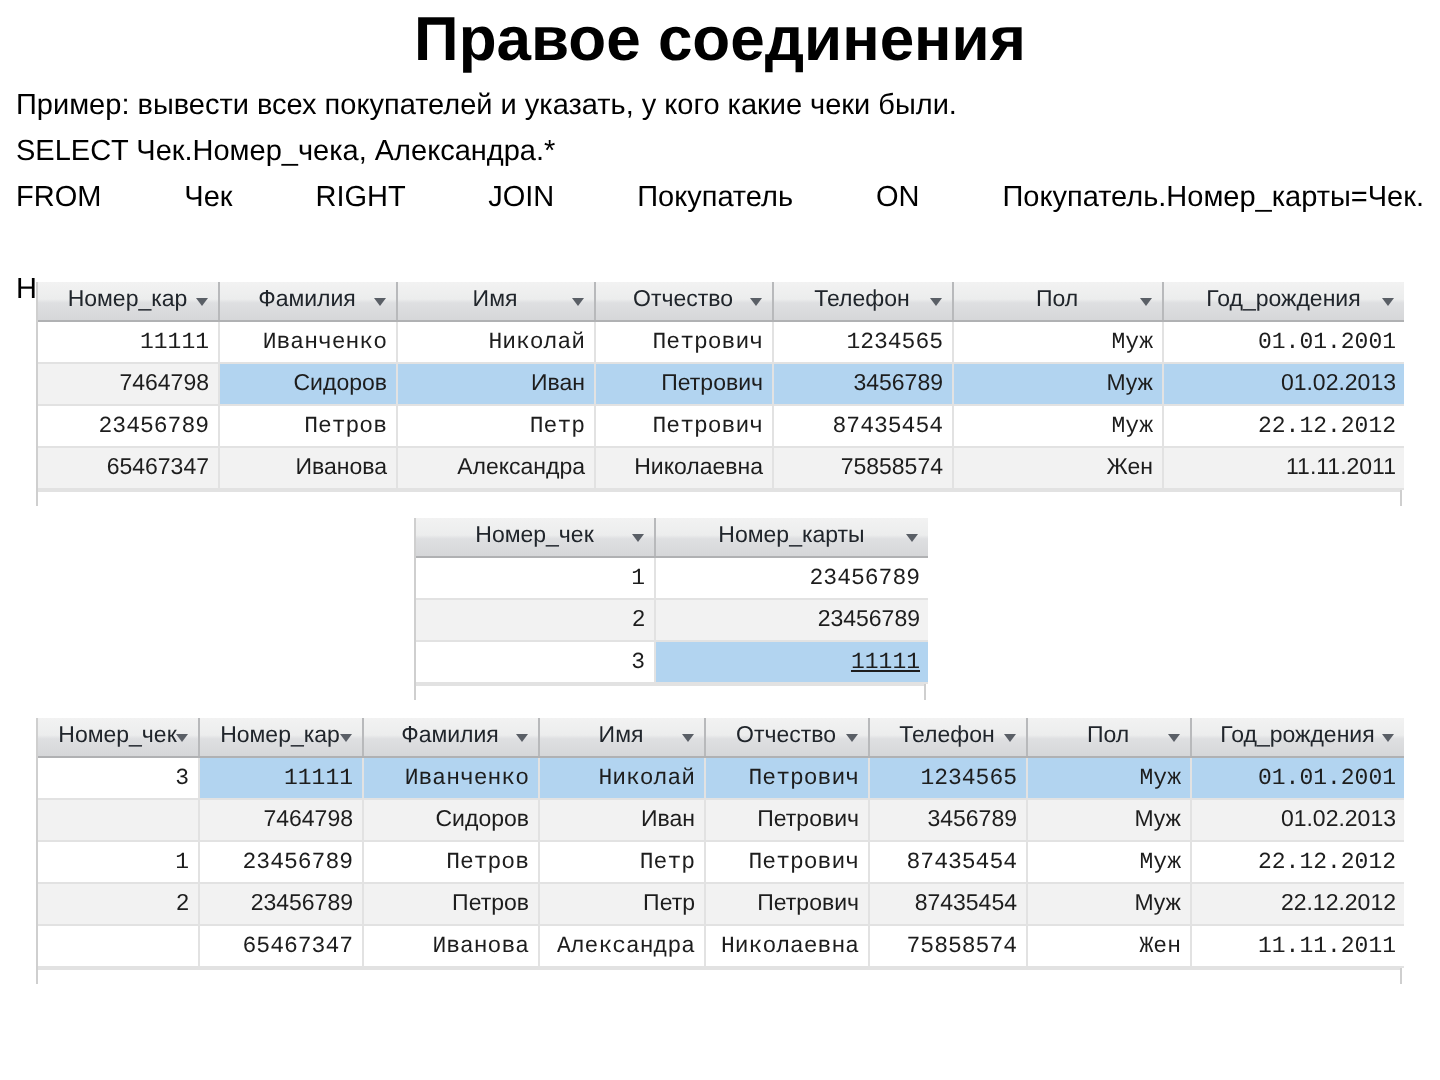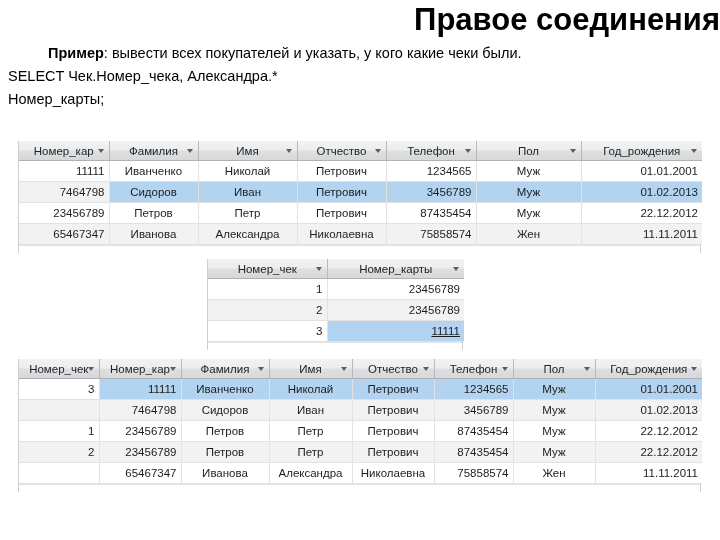--- a/index.html
+++ b/index.html
@@ -16,21 +16,21 @@
     overflow: hidden;
     position: relative;
   }
 
   
   .slide-title {
     position: absolute;
     left: 0;
     top: 2px;
     width: 720px;
-    text-align: right;
+    text-align: center;
     font-size: 31px;
     font-weight: bold;
     line-height: 36px;
     letter-spacing: 0px;
     color: #000000;
     white-space: nowrap;
   }
 
   
   .text-block {
@@ -50,21 +50,21 @@
   }
   .text-line.justified > .stretch {
     display: block;
     text-align: justify;
   }
   .text-line.justified > .stretch::after {
     content: "";
     display: inline-block;
     width: 100%;
   }
-  .bold { font-weight: bold; margin-left: 40px; }
+  .bold { font-weight: normal; }
 
   
   .sheet {
     position: absolute;
     background: #ffffff;
     border-left: 1px solid #cfcfcf;
     border-right: 1px solid #cfcfcf;
     font-size: 11.5px;
     color: #1d1d1d;
     box-sizing: border-box;
@@ -108,24 +108,24 @@
     height: 20px;
     padding: 0 4px;
     border-right: 1px solid #e2e2e2;
     border-bottom: 1px solid #e2e2e2;
     white-space: nowrap;
     overflow: hidden;
     font-size: 11.5px;
   }
   .sheet td:last-child { border-right: none; }
   .num  { text-align: right; }
-  .txt  { text-align: center; }
+  .txt  { text-align: right; }
 
   tr.alt td       { background: #f2f2f2; }
-  tr.plain td     { background: #ffffff; }
+  tr.plain td     { background: #ffffff; font-family: Liberation Mono, monospace; }
   td.sel          { background: #b2d4f0 !important; }
   td.sel-alt      { background: #f2f2f2 !important; }
   td.sel-white    { background: #ffffff !important; }
   td.underline    { text-decoration: underline; }
 
   
   .sheet-foot {
     height: 7px;
     background: #ffffff;
     border-top: 1px solid #e2e2e2;
@@ -135,20 +135,29 @@
 <body>
 
 <div class="slide-title">Правое соединения</div>
 
 <div class="text-block">
 
   <div class="text-line"><span class="bold">Пример</span><span>: вывести всех покупателей и указать, у кого какие чеки были.</span></div>
 
   <div class="text-line">SELECT Чек.Номер_чека, Александра.*</div>
 
+  <div class="text-line justified">
+      <span class="stretch"><span>FROM</span>
+    <span>Чек</span>
+    <span>RIGHT</span>
+    <span>JOIN</span>
+    <span>Покупатель</span>
+    <span>ON</span>
+    <span>Покупатель.Номер_карты=Чек.</span></span>
+    </div>
 
   <div class="text-line">Номер_карты;</div>
 </div>
 
 <div class="sheet" style="left:18px; top:141px; width:683px;">
   <table>
     <colgroup>
       <col style="width:90px">
         <col style="width:89px">
         <col style="width:99px">

